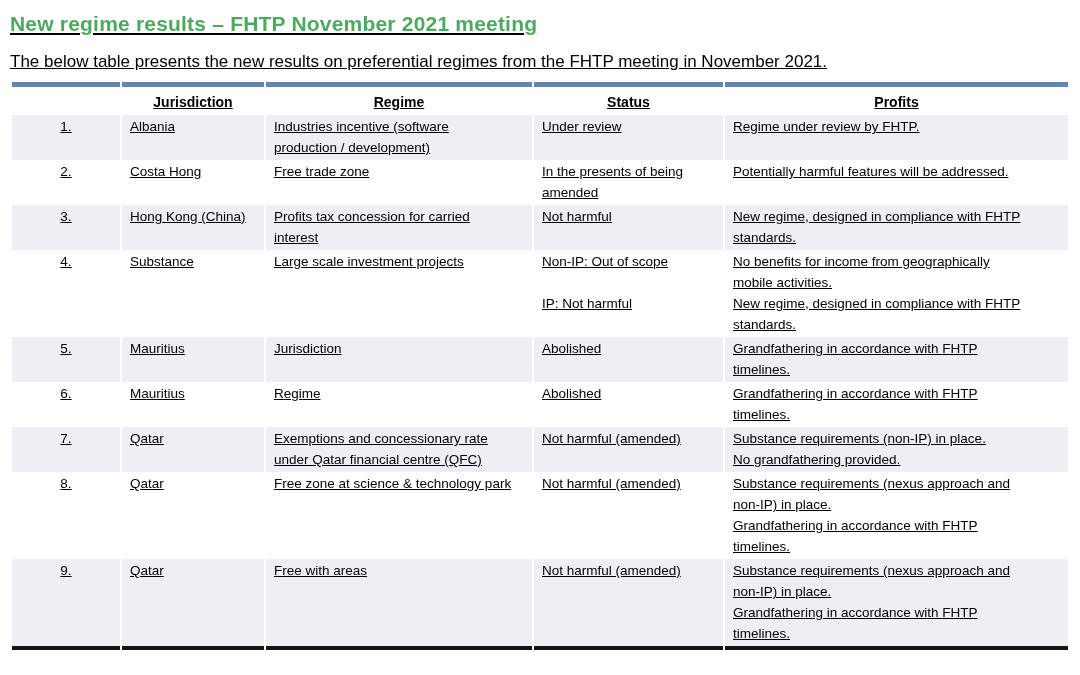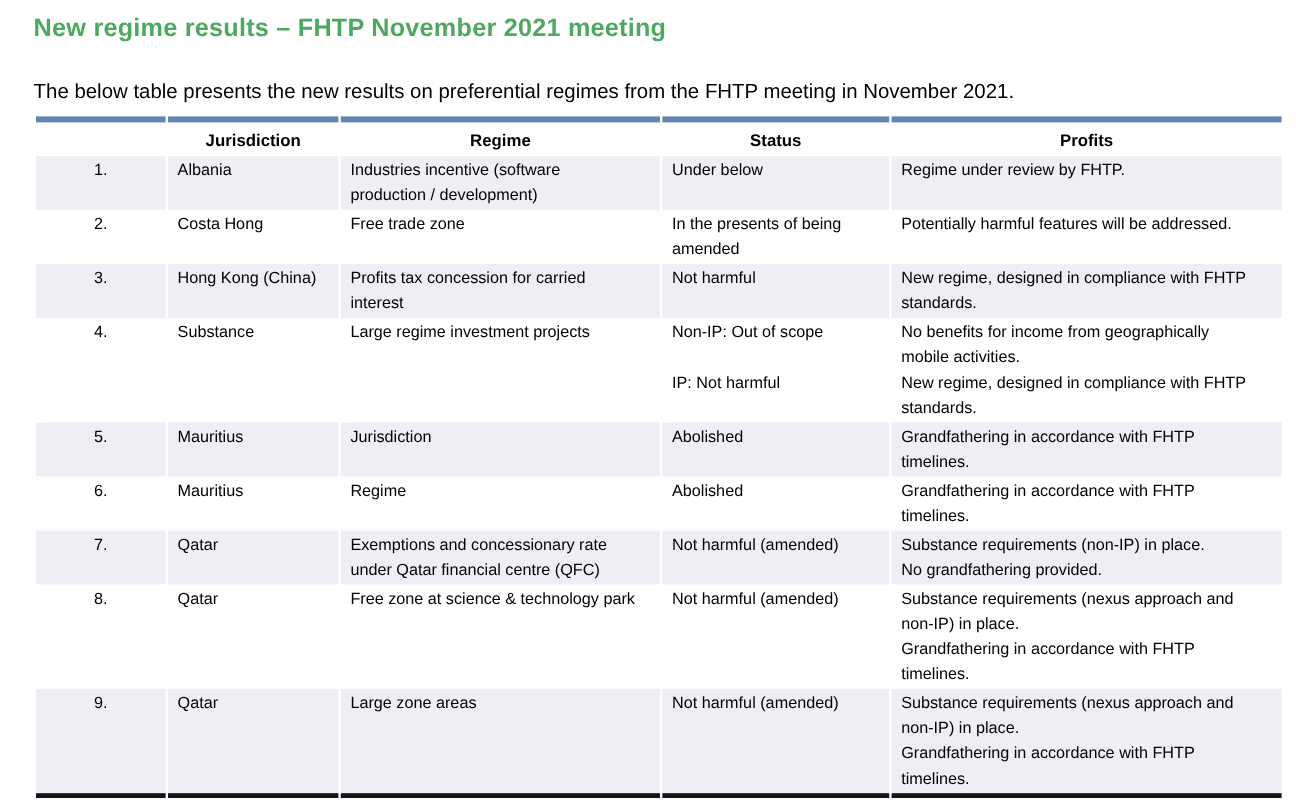--- a/index.html
+++ b/index.html
@@ -8,31 +8,31 @@
     --row-shade: #edeff4;
     --bottom-border: #141414;
   }
   * { box-sizing: border-box; }
   html, body { margin: 0; padding: 0; background: #ffffff; }
   body {
     font-family: "Liberation Sans", sans-serif;
     color: #000;
     width: 1080px;
   }
-  .page { padding: 10px 10px 8px 28px; }
+  .page { padding: 10px 10px 8px 10px; text-decoration: underline; }
   .title {
     font-size: 21px;
     font-weight: bold;
     color: var(--title-green);
     margin: 2px 0 0 0;
     letter-spacing: 0.2px;
   }
   .intro {
     font-size: 17px;
-    margin: 31px 0 10px 0;
+    margin: 16px 0 10px 0;
     color: #000;
   }
   table.results {
     width: 100%;
     border-collapse: separate;
     border-spacing: 2px 0;
     table-layout: fixed;
   }
   table.results th {
     border-top: 5px solid var(--table-top-border);
@@ -83,21 +83,21 @@
         <th>Status</th>
         <th>Profits</th>
       </tr>
     </thead>
     <tbody>
       <tr class="shaded">
         <td class="num">1.</td>
         <td>Albania</td>
         <td>Industries incentive (software
 production / development)</td>
-        <td>Under below</td>
+        <td>Under review</td>
         <td>Regime under review by FHTP.</td>
       </tr>
       <tr>
         <td class="num">2.</td>
         <td>Costa Hong</td>
         <td>Free trade zone</td>
         <td>In the presents of being
 amended</td>
         <td>Potentially harmful features will be addressed.</td>
       </tr>
@@ -106,21 +106,21 @@
         <td>Hong Kong (China)</td>
         <td>Profits tax concession for carried
 interest</td>
         <td>Not harmful</td>
         <td>New regime, designed in compliance with FHTP
 standards.</td>
       </tr>
       <tr>
         <td class="num">4.</td>
         <td>Substance</td>
-        <td>Large regime investment projects</td>
+        <td>Large scale investment projects</td>
         <td>Non-IP: Out of scope
 
 IP: Not harmful</td>
         <td>No benefits for income from geographically
 mobile activities.
 New regime, designed in compliance with FHTP
 standards.</td>
       </tr>
       <tr class="shaded">
         <td class="num">5.</td>
@@ -153,21 +153,21 @@
         <td>Free zone at science &amp; technology park</td>
         <td>Not harmful (amended)</td>
         <td>Substance requirements (nexus approach and
 non-IP) in place.
 Grandfathering in accordance with FHTP
 timelines.</td>
       </tr>
       <tr class="shaded">
         <td class="num">9.</td>
         <td>Qatar</td>
-        <td>Large zone areas</td>
+        <td>Free with areas</td>
         <td>Not harmful (amended)</td>
         <td>Substance requirements (nexus approach and
 non-IP) in place.
 Grandfathering in accordance with FHTP
 timelines.</td>
       </tr>
     </tbody>
   </table>
 
 </div>

